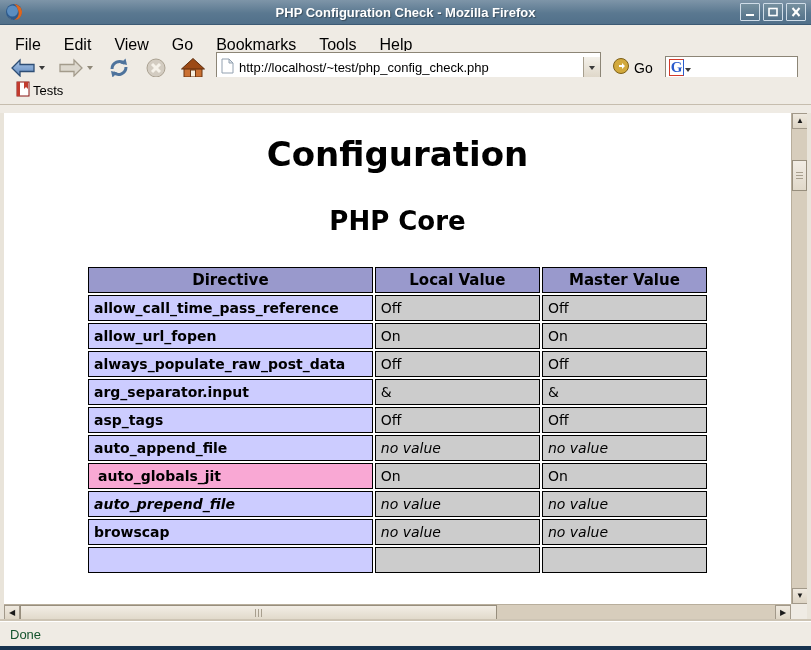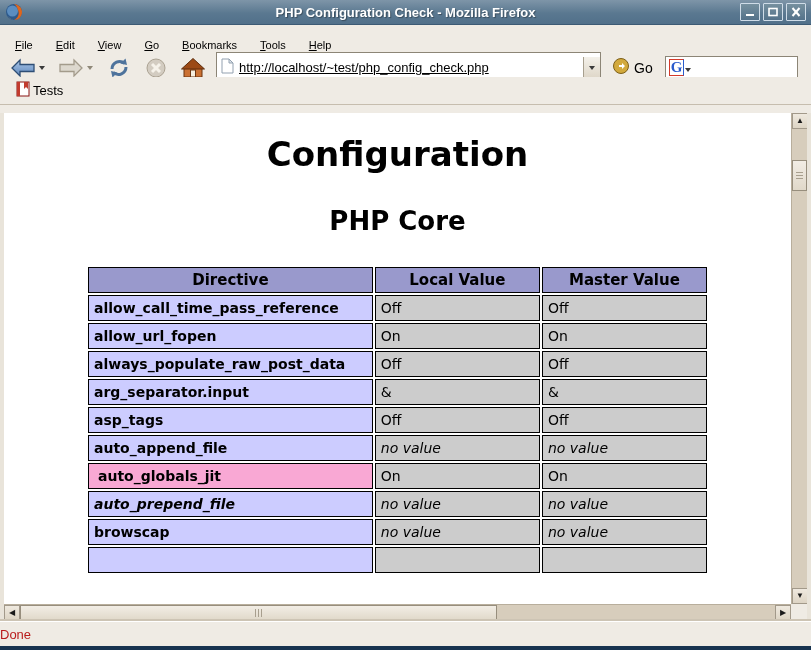--- a/index.html
+++ b/index.html
@@ -25,38 +25,38 @@
     width: 20px; height: 18px; border: 1px solid #cfdce8; border-radius: 1px;
     background: linear-gradient(#76909f, #54728a); padding: 0; cursor: default;
     display: flex; align-items: center; justify-content: center;
   }
   .wbtn svg { display: block; }
 
   
   .menubar {
     position: absolute; top: 25px; left: 0; width: 811px; height: 40px;
     background: #efebe4; border-bottom: 1px solid #d6cec0;
-    display: flex; align-items: center; padding-left: 6px; font-size: 11px; color: #000;
+    display: flex; align-items: center; padding-left: 6px; font-size: 16px; color: #000;
   }
   .menu-item { padding: 3px 9px; margin-right: 5px; }
 
   
   .navbar {
     position: absolute; top: 51px; left: 0; width: 811px; height: 34px;
     background: #efebe4; border-bottom: 1px solid #d6cec0;
     display: flex; align-items: center; padding-left: 10px;
   }
   .navbtn { display: inline-flex; align-items: center; justify-content: center; }
   .caret { width: 0; height: 0; border: 3px solid transparent; border-top: 4px solid #3a3a3a; margin: 4px 0 0 3px; }
   .caret.disabled { border-top-color: #8f8878; }
   .gap-s { margin-left: 10px; } .gap-m { margin-left: 13px; }
 
   .urlbar {
     margin-left: 10px; width: 385px; height: 32px; background: #fff;
-    border: 1px solid #8c8576; display: flex; align-items: center; padding-left: 4px; text-decoration: underline;
+    border: 1px solid #8c8576; display: flex; align-items: center; padding-left: 4px;
   }
   .urlbar input {
     flex: 1; border: none; outline: none; font-size: 13px; height: 20px;
     font-family: "Liberation Sans", sans-serif; background: transparent; padding-left: 5px; color: #000;
   }
   .url-drop {
     width: 17px; height: 22px; background: linear-gradient(#f4f1ea, #ddd5c6);
     border-left: 1px solid #a79f8e; display: flex; align-items: center; justify-content: center;
   }
   .go-button { margin-left: 8px; display: inline-flex; align-items: center; gap: 4px; font-size: 14px; color: #000; padding: 2px 3px; }
@@ -111,21 +111,21 @@
   .sb-corner { position: absolute; left: 791px; top: 604px; width: 16px; height: 17px; background: #efebe4; }
 
   
   .frame-left { position: absolute; left: 0; top: 113px; width: 4px; height: 508px; background: #e9e4da; }
   .frame-right { position: absolute; left: 807px; top: 113px; width: 4px; height: 508px; background: #e9e4da; }
 
   
   .statusbar {
     position: absolute; top: 621px; left: 0; width: 811px; height: 25px;
     background: #efebe4; border-top: 1px solid #fff; box-shadow: 0 -2px 0 #cdc4b4;
-    display: flex; align-items: center; padding-left: 0; font-size: 13px; color: #b91c1c;
+    display: flex; align-items: center; padding-left: 10px; font-size: 13px; color: #14532d;
   }
   .bottomframe { position: absolute; top: 646px; left: 0; width: 811px; height: 4px; background: #17334f; }
 </style>
 </head>
 <body>
 
 <div class="window">
 
   <div class="titlebar">
     <span class="ff-icon">

